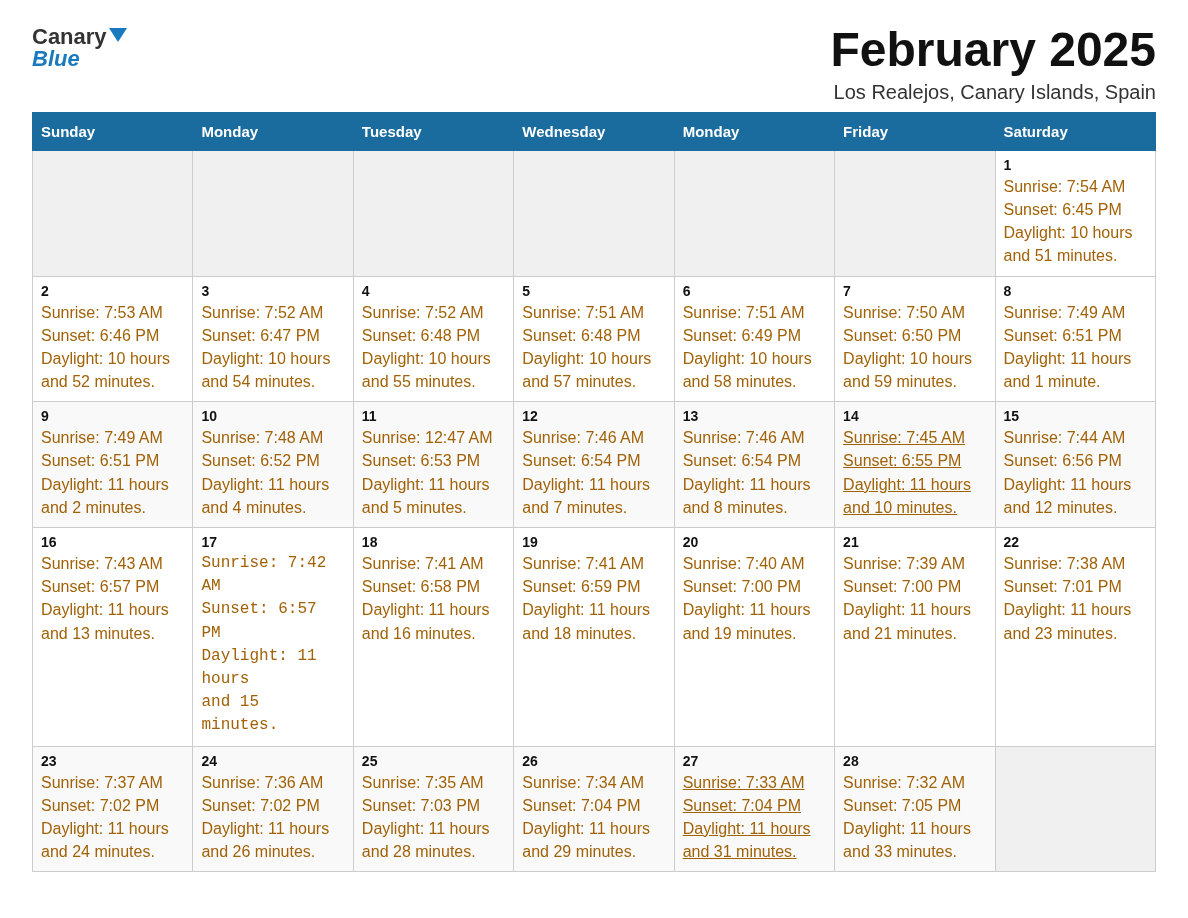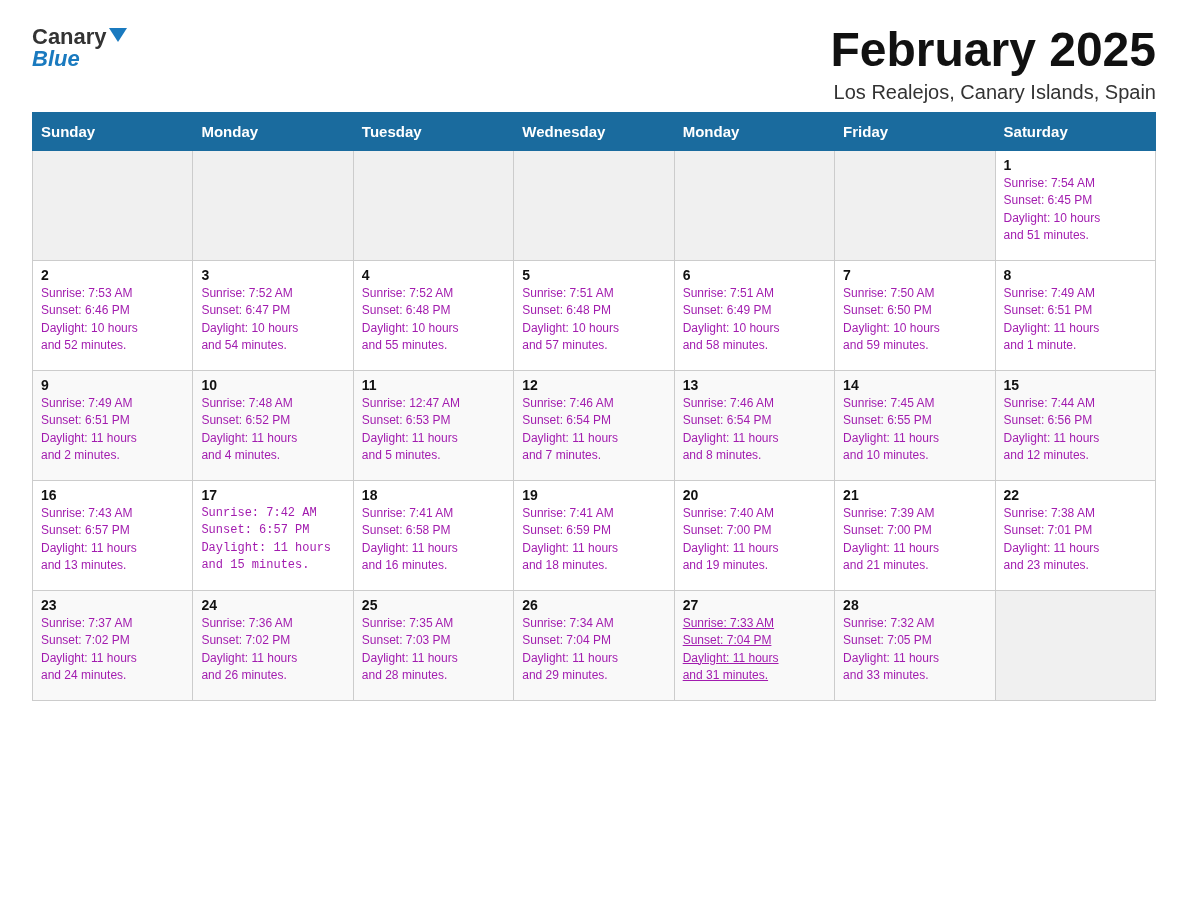--- a/index.html
+++ b/index.html
@@ -80,22 +80,22 @@
     tbody tr:nth-child(odd) td {
       background: #f9f9f9;
     }
     .day-num {
       font-size: 14px;
       font-weight: bold;
       color: #111;
       margin-bottom: 2px;
     }
     .day-info {
-      font-size: 12px;
-      color: #a21caf;
+      font-size: 16px;
+      color: #a16207;
       line-height: 1.45;
     }
     .empty-cell {
       background: #f0f0f0 !important;
     }
     tbody tr:first-child td {
       background: #f0f0f0;
     }
     tbody tr:first-child td:last-child {
       background: #fff;
@@ -230,21 +230,21 @@
         </td>
         <td>
           <div class="day-num">13</div>
           <div class="day-info" style="white-space: pre-line;">Sunrise: 7:46 AM
 Sunset: 6:54 PM
 Daylight: 11 hours
 and 8 minutes.</div>
         </td>
         <td>
           <div class="day-num">14</div>
-          <div class="day-info" style="white-space: pre-line;">Sunrise: 7:45 AM
+          <div class="day-info" style="white-space: pre-line; text-decoration: underline;">Sunrise: 7:45 AM
 Sunset: 6:55 PM
 Daylight: 11 hours
 and 10 minutes.</div>
         </td>
         <td>
           <div class="day-num">15</div>
           <div class="day-info" style="white-space: pre-line;">Sunrise: 7:44 AM
 Sunset: 6:56 PM
 Daylight: 11 hours
 and 12 minutes.</div>

